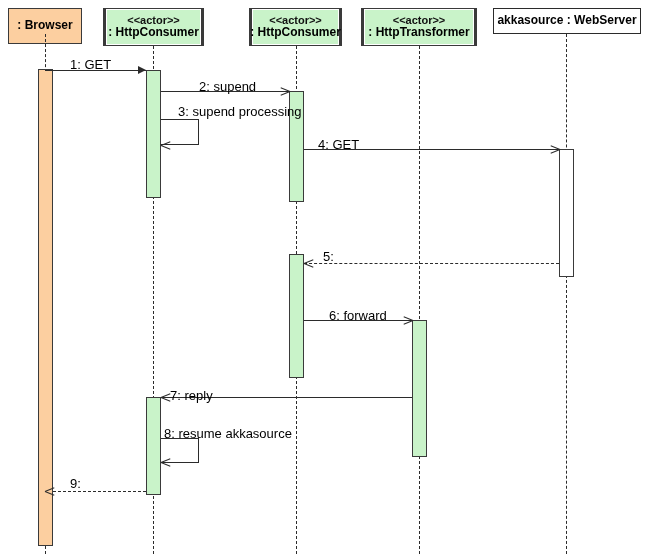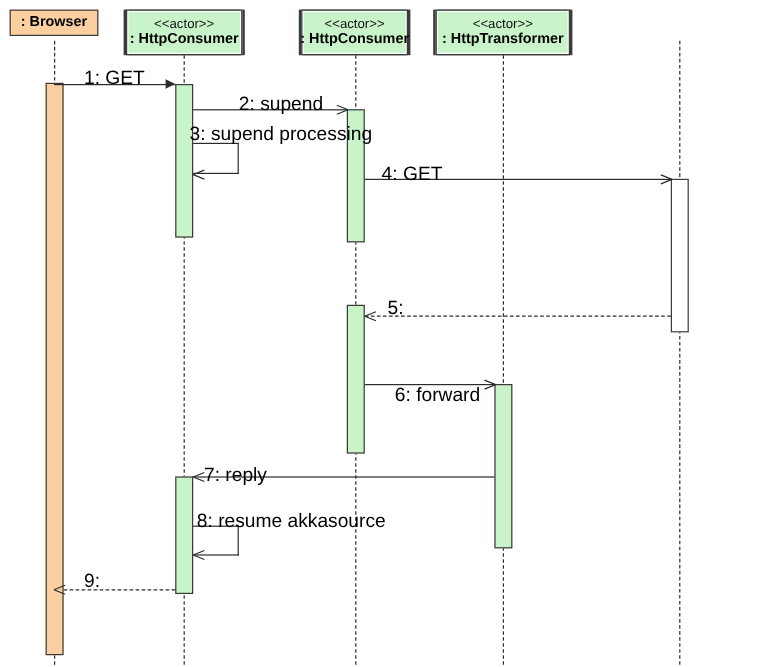--- a/index.html
+++ b/index.html
@@ -40,21 +40,21 @@
     border: 1px solid #3a3a3a;
     box-shadow: 0 0 0 1px #ffffff inset, 2px 0 0 0 #3a3a3a, -2px 0 0 0 #3a3a3a;
   }
   .participant.plain {
     background: #ffffff;
     border: 1px solid #2b2b2b;
   }
   .stereotype {
     font-size: 11px;
     color: #111111;
-    font-weight: normal;
+    font-weight: bold;
     letter-spacing: 0px;
   }
   .pname {
     font-size: 12px;
     color: #000000;
     font-weight: bold;
     white-space: nowrap;
   }
 
   
@@ -125,59 +125,62 @@
     width: 10px;
     height: 0;
     border-top: 1px solid #2b2b2b;
     transform-origin: right center;
   }
   .arrow-open-r::before { transform: rotate(22deg); }
   .arrow-open-r::after  { transform: rotate(-22deg); }
 
   .msg-label {
     position: absolute;
-    font-size: 16px;
+    font-size: 13px;
     color: #000000;
     white-space: nowrap;
     line-height: 1;
   }
 
   
   .selfloop {
     position: absolute;
     box-sizing: border-box;
     border: 1px solid #2b2b2b;
     border-left: none;
     background: transparent;
   }
 </style>
 </head>
 <body>
 
 <div id="diagram">
 
-  <div class="participant object" style="left:8px; top:8px; width:74px; height:22px;">
+  <div class="participant object" style="left:8px; top:8px; width:74px; height:36px;">
     <div class="pname">: Browser</div>
   </div>
 
   <div class="participant actor" style="left:105px; top:8px; width:97px; height:38px;">
     <div class="stereotype">&lt;&lt;actor&gt;&gt;</div>
     <div class="pname">: HttpConsumer</div>
   </div>
 
   <div class="participant actor" style="left:251px; top:8px; width:89px; height:38px;">
     <div class="stereotype">&lt;&lt;actor&gt;&gt;</div>
     <div class="pname">: HttpConsumer</div>
   </div>
 
   <div class="participant actor" style="left:363px; top:8px; width:112px; height:38px;">
     <div class="stereotype">&lt;&lt;actor&gt;&gt;</div>
     <div class="pname">: HttpTransformer</div>
   </div>
 
+  <div class="participant plain" style="left:493px; top:8px; width:148px; height:26px;">
+    <div class="pname">akkasource : WebServer</div>
+  </div>
 
   <div class="lifeline" style="left:45px;  top:34px; height:520px;"></div>
   <div class="lifeline" style="left:153px; top:46px; height:508px;"></div>
   <div class="lifeline" style="left:296px; top:46px; height:508px;"></div>
   <div class="lifeline" style="left:419px; top:46px; height:508px;"></div>
   <div class="lifeline" style="left:566px; top:34px; height:520px;"></div>
 
   <div class="activation orange" style="left:38px;  top:69px;  width:15px; height:477px;"></div>
   <div class="activation" style="left:146px; top:70px;  width:15px; height:128px;"></div>
   <div class="activation" style="left:289px; top:91px;  width:15px; height:111px;"></div>
@@ -189,33 +192,33 @@
   <div class="msg-line" style="left:45px; top:70px; width:101px;"></div>
   <div class="arrow-r" style="left:138px; top:66px;"></div>
   <div class="msg-label" style="left:70px; top:58px;">1: GET</div>
 
   <div class="msg-line" style="left:161px; top:91px; width:128px;"></div>
   <div class="arrow-open-r" style="left:281px; top:87px;"></div>
   <div class="msg-label" style="left:199px; top:80px;">2: supend</div>
 
   <div class="selfloop" style="left:161px; top:119px; width:38px; height:26px;"></div>
   <div class="arrow-open-l" style="left:161px; top:141px;"></div>
-  <div class="msg-label" style="left:158px; top:105px;">3: supend processing</div>
+  <div class="msg-label" style="left:178px; top:105px;">3: supend processing</div>
 
   <div class="msg-line" style="left:304px; top:149px; width:255px;"></div>
   <div class="arrow-open-r" style="left:551px; top:145px;"></div>
   <div class="msg-label" style="left:318px; top:138px;">4: GET</div>
 
   <div class="msg-line dashed" style="left:304px; top:263px; width:255px;"></div>
   <div class="arrow-open-l" style="left:304px; top:259px;"></div>
   <div class="msg-label" style="left:323px; top:250px;">5:</div>
 
   <div class="msg-line" style="left:304px; top:320px; width:108px;"></div>
   <div class="arrow-open-r" style="left:404px; top:316px;"></div>
-  <div class="msg-label" style="left:329px; top:309px;margin-top:13px;">6: forward</div>
+  <div class="msg-label" style="left:329px; top:309px;">6: forward</div>
 
   <div class="msg-line" style="left:161px; top:397px; width:251px;"></div>
   <div class="arrow-open-l" style="left:161px; top:393px;"></div>
   <div class="msg-label" style="left:170px; top:389px;text-align:right;">7: reply</div>
 
   <div class="selfloop" style="left:161px; top:438px; width:38px; height:25px;"></div>
   <div class="arrow-open-l" style="left:161px; top:458px;"></div>
   <div class="msg-label" style="left:164px; top:427px;">8: resume akkasource</div>
 
   <div class="msg-line dashed" style="left:53px; top:491px; width:93px;"></div>

